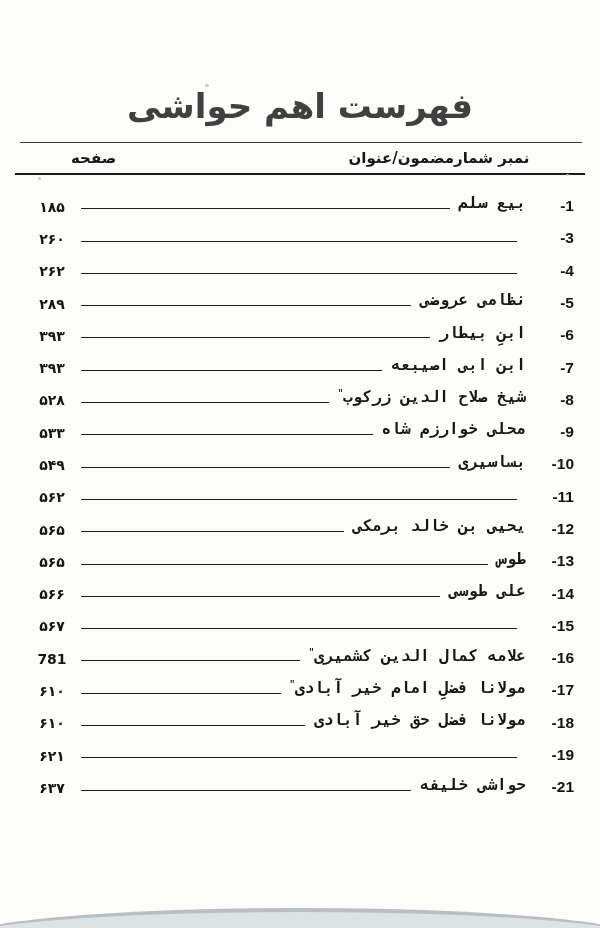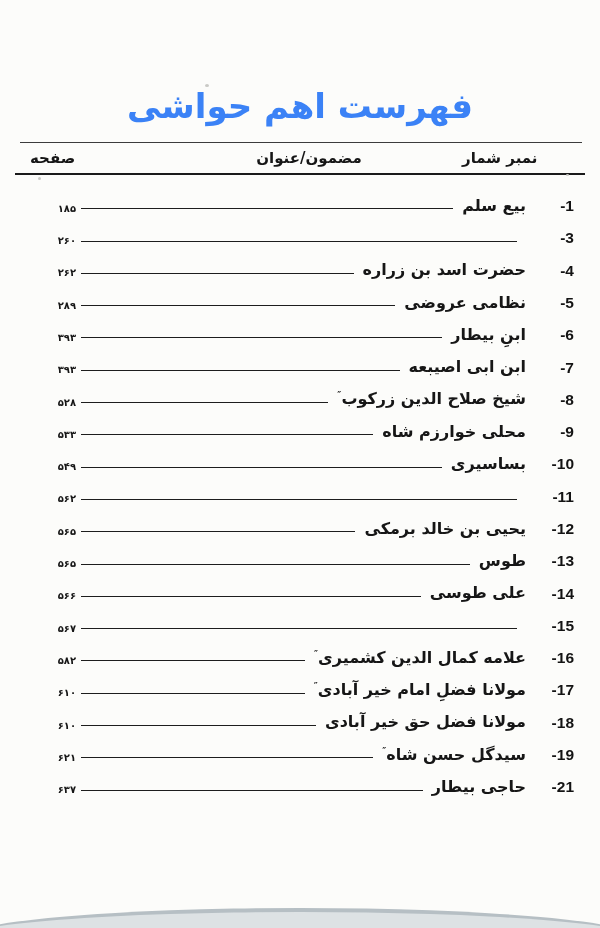--- a/index.html
+++ b/index.html
@@ -12,66 +12,68 @@
     font-family:"DejaVu Sans",sans-serif;
     color:#161616;
   }
   .doc-title{
     margin:86px 0 0 0;
     text-align:center;
     font-size:34px;
     font-weight:bold;
     direction:rtl;
     unicode-bidi:isolate;
-    color:#3b82f6;
+    color:#404040;
     letter-spacing:-1px;
   }
   .rule{height:0;border-top:1px solid #3c3c3c;}
   .rule-thin{margin:16px 18px 0 20px;}
   .rule-thick{margin:0 15px;border-top:2px solid #1a1a1a;}
   .toc-header{
     display:flex;
     align-items:center;
     height:30px;
-    padding:0 28px 0 30px;
+    padding:0 36px 0 30px;
     direction:ltr;
+    margin-left:41px;
   }
   .toc-header span{direction:rtl;unicode-bidi:isolate;font-weight:bold;font-size:15px;}
   .col-page{width:80px;text-align:left;}
-  .col-subject{flex:1;text-align:center;padding-left:46px;}
+  .col-subject{flex:1;text-align:right;padding-left:46px;}
   .col-serial{width:110px;text-align:left;}
   .rows{margin-top:7px;padding:0 26px 0 28px;}
   .row{
     display:flex;
     align-items:flex-end;
     height:32.3px;
     direction:ltr;
   }
   .pageno{
     width:48px;
-    font-size:10px;
+    font-size:14px;
     font-weight:bold;
     line-height:1.05;
     direction:rtl;unicode-bidi:isolate;
-    text-align:right;
+    text-align:center;
     white-space:nowrap;
   }
   .leader{
     flex:1;
     height:0;
     border-bottom:1.6px solid #1d1d1d;
     margin:0 9px 5px 5px;
     align-self:flex-end;
   }
   .entry{
     direction:rtl;unicode-bidi:isolate;
     font-size:16px;
     font-weight:600;
     line-height:1.1;
     white-space:nowrap;
+    font-family:Liberation Mono, monospace;
   }
   .entry .mark{
     font-size:9px;
     font-weight:bold;
     vertical-align:super;
     letter-spacing:-1px;
     color:#222;
   }
   .serial{
     width:36px;
@@ -126,21 +128,20 @@
 
     <div class="row">
       <span class="pageno">۲۶۰</span>
       <span class="leader"></span>
       <span class="serial">-3</span>
     </div>
 
     <div class="row">
       <span class="pageno">۲۶۲</span>
       <span class="leader"></span>
-      <span class="entry"><span>حضرت اسد بن زراره</span><span class="mark"></span></span>
       <span class="serial">-4</span>
     </div>
 
     <div class="row">
       <span class="pageno">۲۸۹</span>
       <span class="leader"></span>
       <span class="entry"><span>نظامی عروضی</span><span class="mark"></span></span>
       <span class="serial">-5</span>
     </div>
 
@@ -206,21 +207,21 @@
       <span class="serial">-14</span>
     </div>
 
     <div class="row">
       <span class="pageno">۵۶۷</span>
       <span class="leader"></span>
       <span class="serial">-15</span>
     </div>
 
     <div class="row">
-      <span class="pageno">۵۸۲</span>
+      <span class="pageno">781</span>
       <span class="leader"></span>
       <span class="entry"><span>علامه کمال الدین کشمیری</span><span class="mark">″</span></span>
       <span class="serial">-16</span>
     </div>
 
     <div class="row">
       <span class="pageno">۶۱۰</span>
       <span class="leader"></span>
       <span class="entry"><span>مولانا فضلِ امام خیر آبادی</span><span class="mark">″</span></span>
       <span class="serial">-17</span>
@@ -229,29 +230,28 @@
     <div class="row">
       <span class="pageno">۶۱۰</span>
       <span class="leader"></span>
       <span class="entry"><span>مولانا فضل حق خیر آبادی</span><span class="mark"></span></span>
       <span class="serial">-18</span>
     </div>
 
     <div class="row">
       <span class="pageno">۶۲۱</span>
       <span class="leader"></span>
-      <span class="entry"><span>سیدگل حسن شاه</span><span class="mark">″</span></span>
       <span class="serial">-19</span>
     </div>
 
 
     <div class="row">
       <span class="pageno">۶۳۷</span>
       <span class="leader"></span>
-      <span class="entry"><span>حاجی بیطار</span><span class="mark"></span></span>
+      <span class="entry"><span>حواشی خلیفه</span><span class="mark"></span></span>
       <span class="serial">-21</span>
     </div>
 
   </div>
 
   <div class="speck speck-1"></div>
   <div class="speck speck-2"></div>
   <div class="speck speck-3"></div>
 
   <div class="scan-edge"></div>

